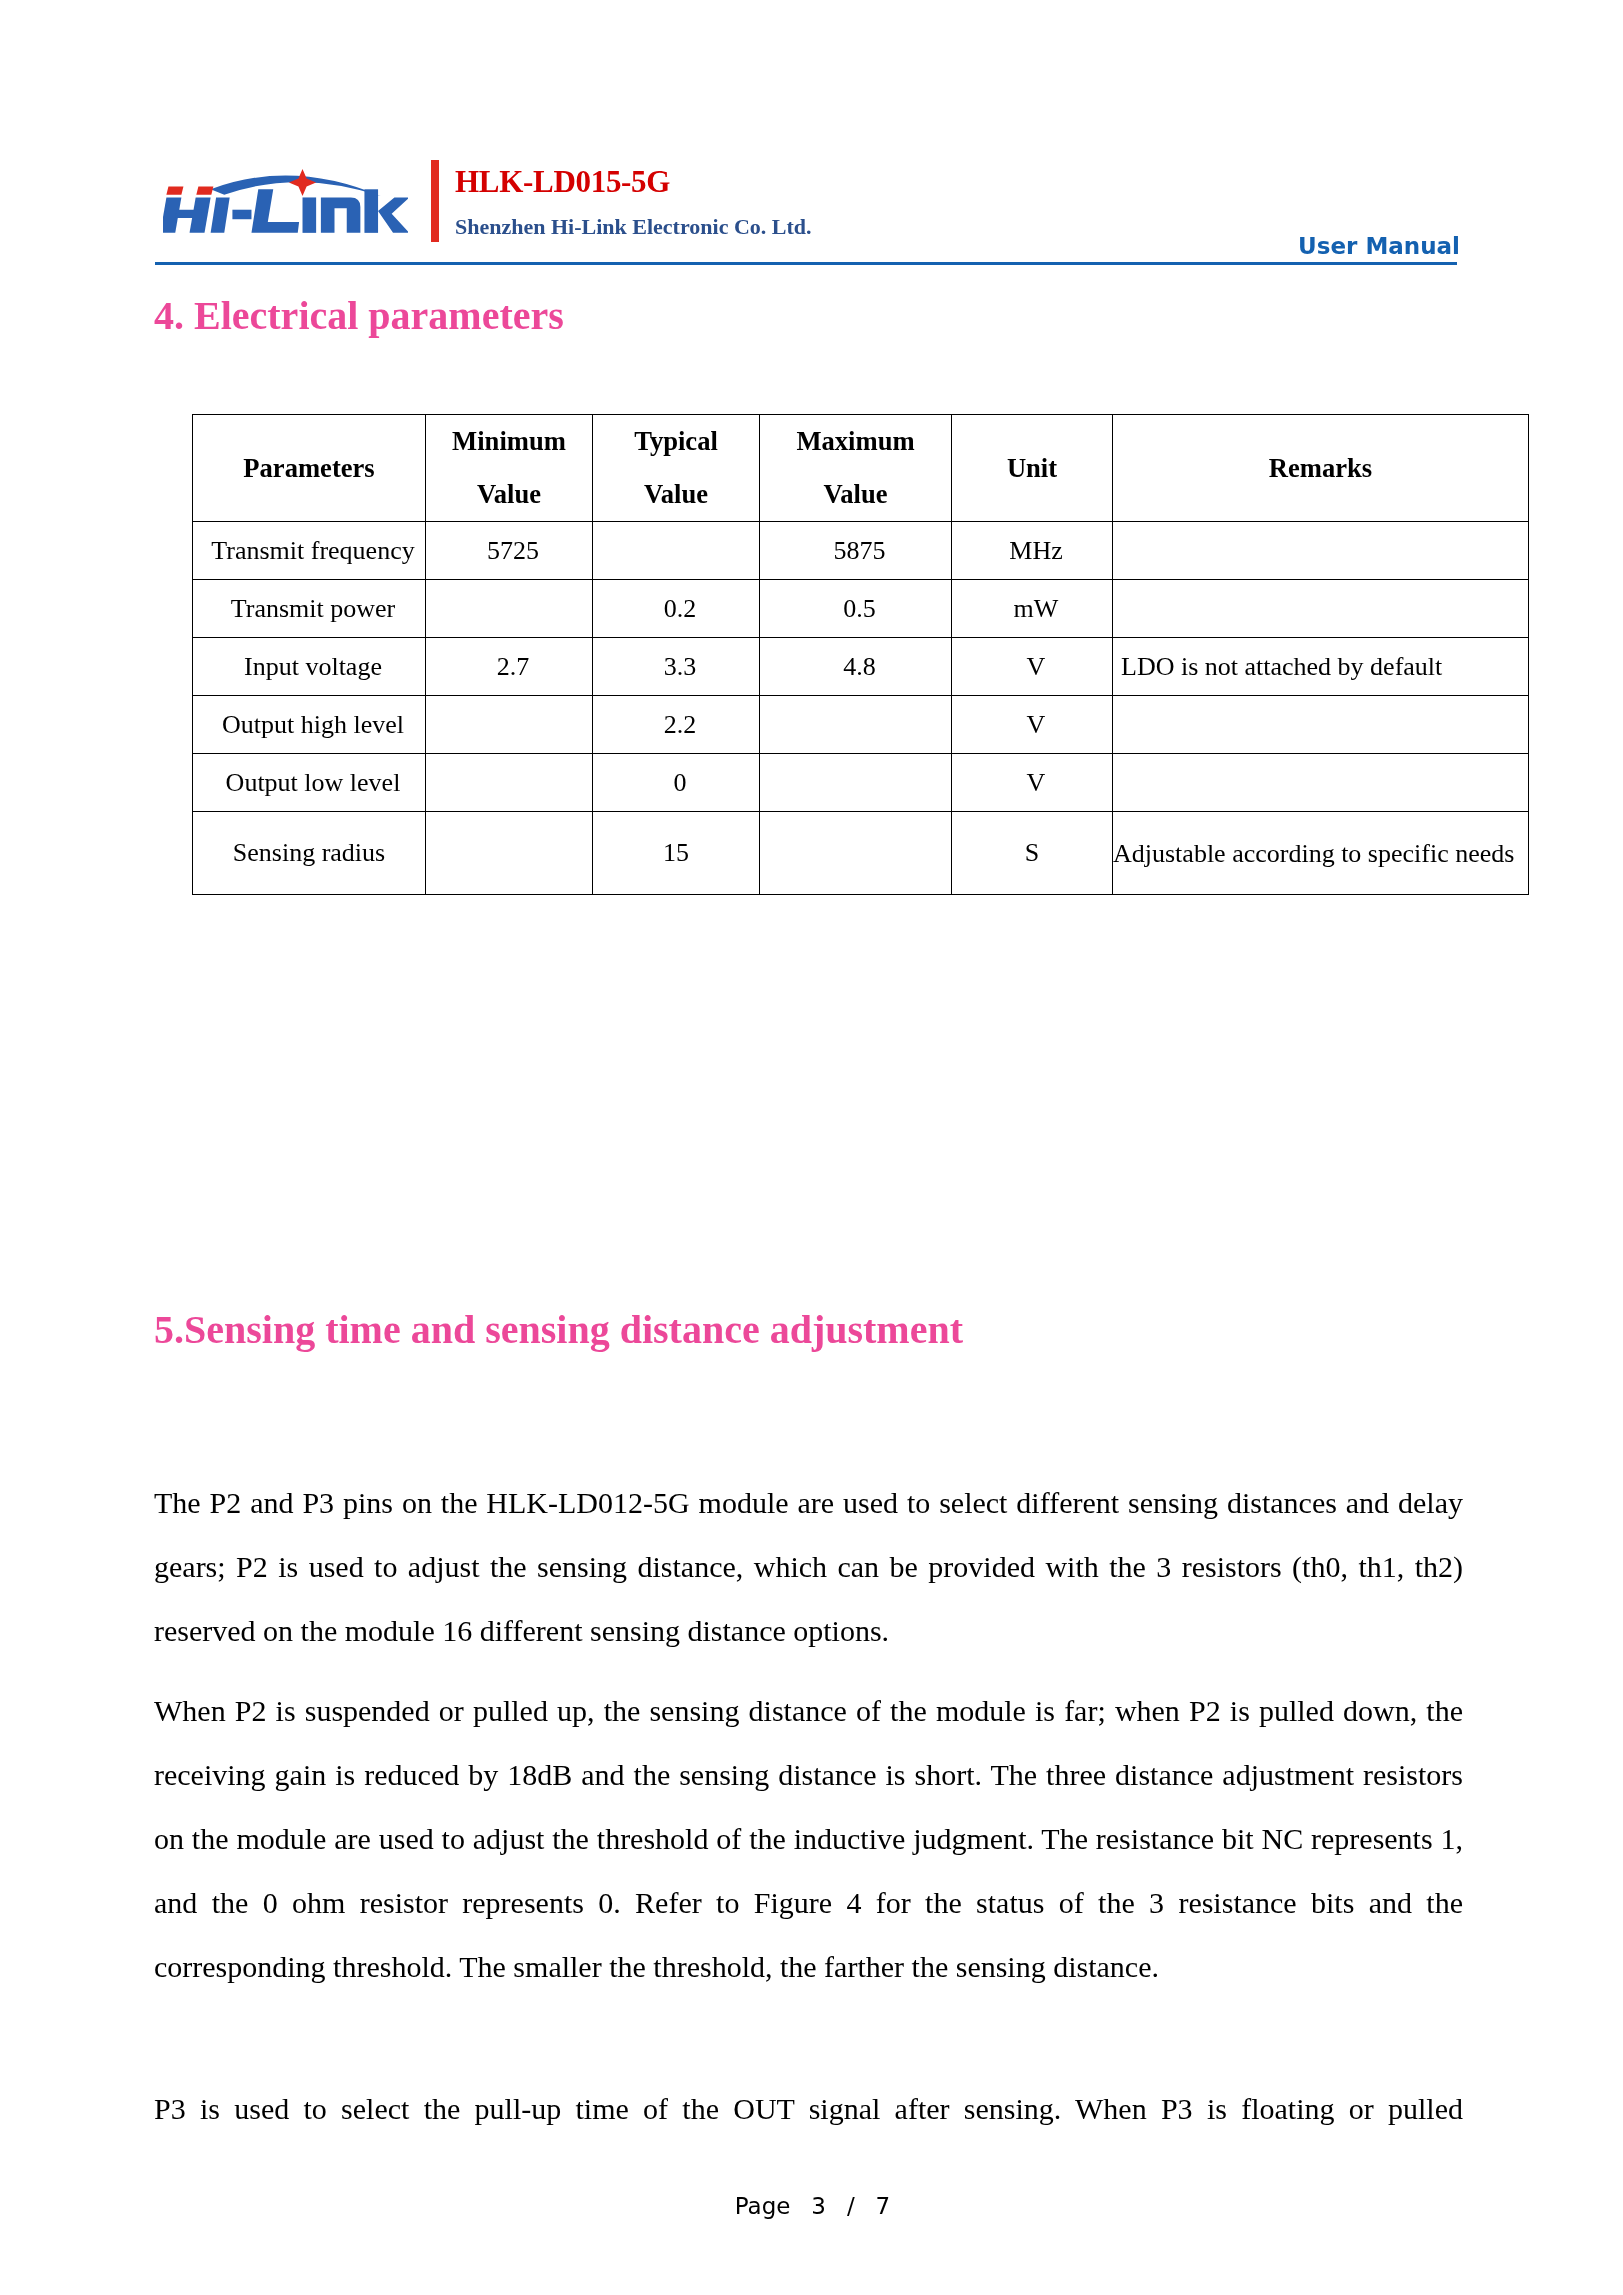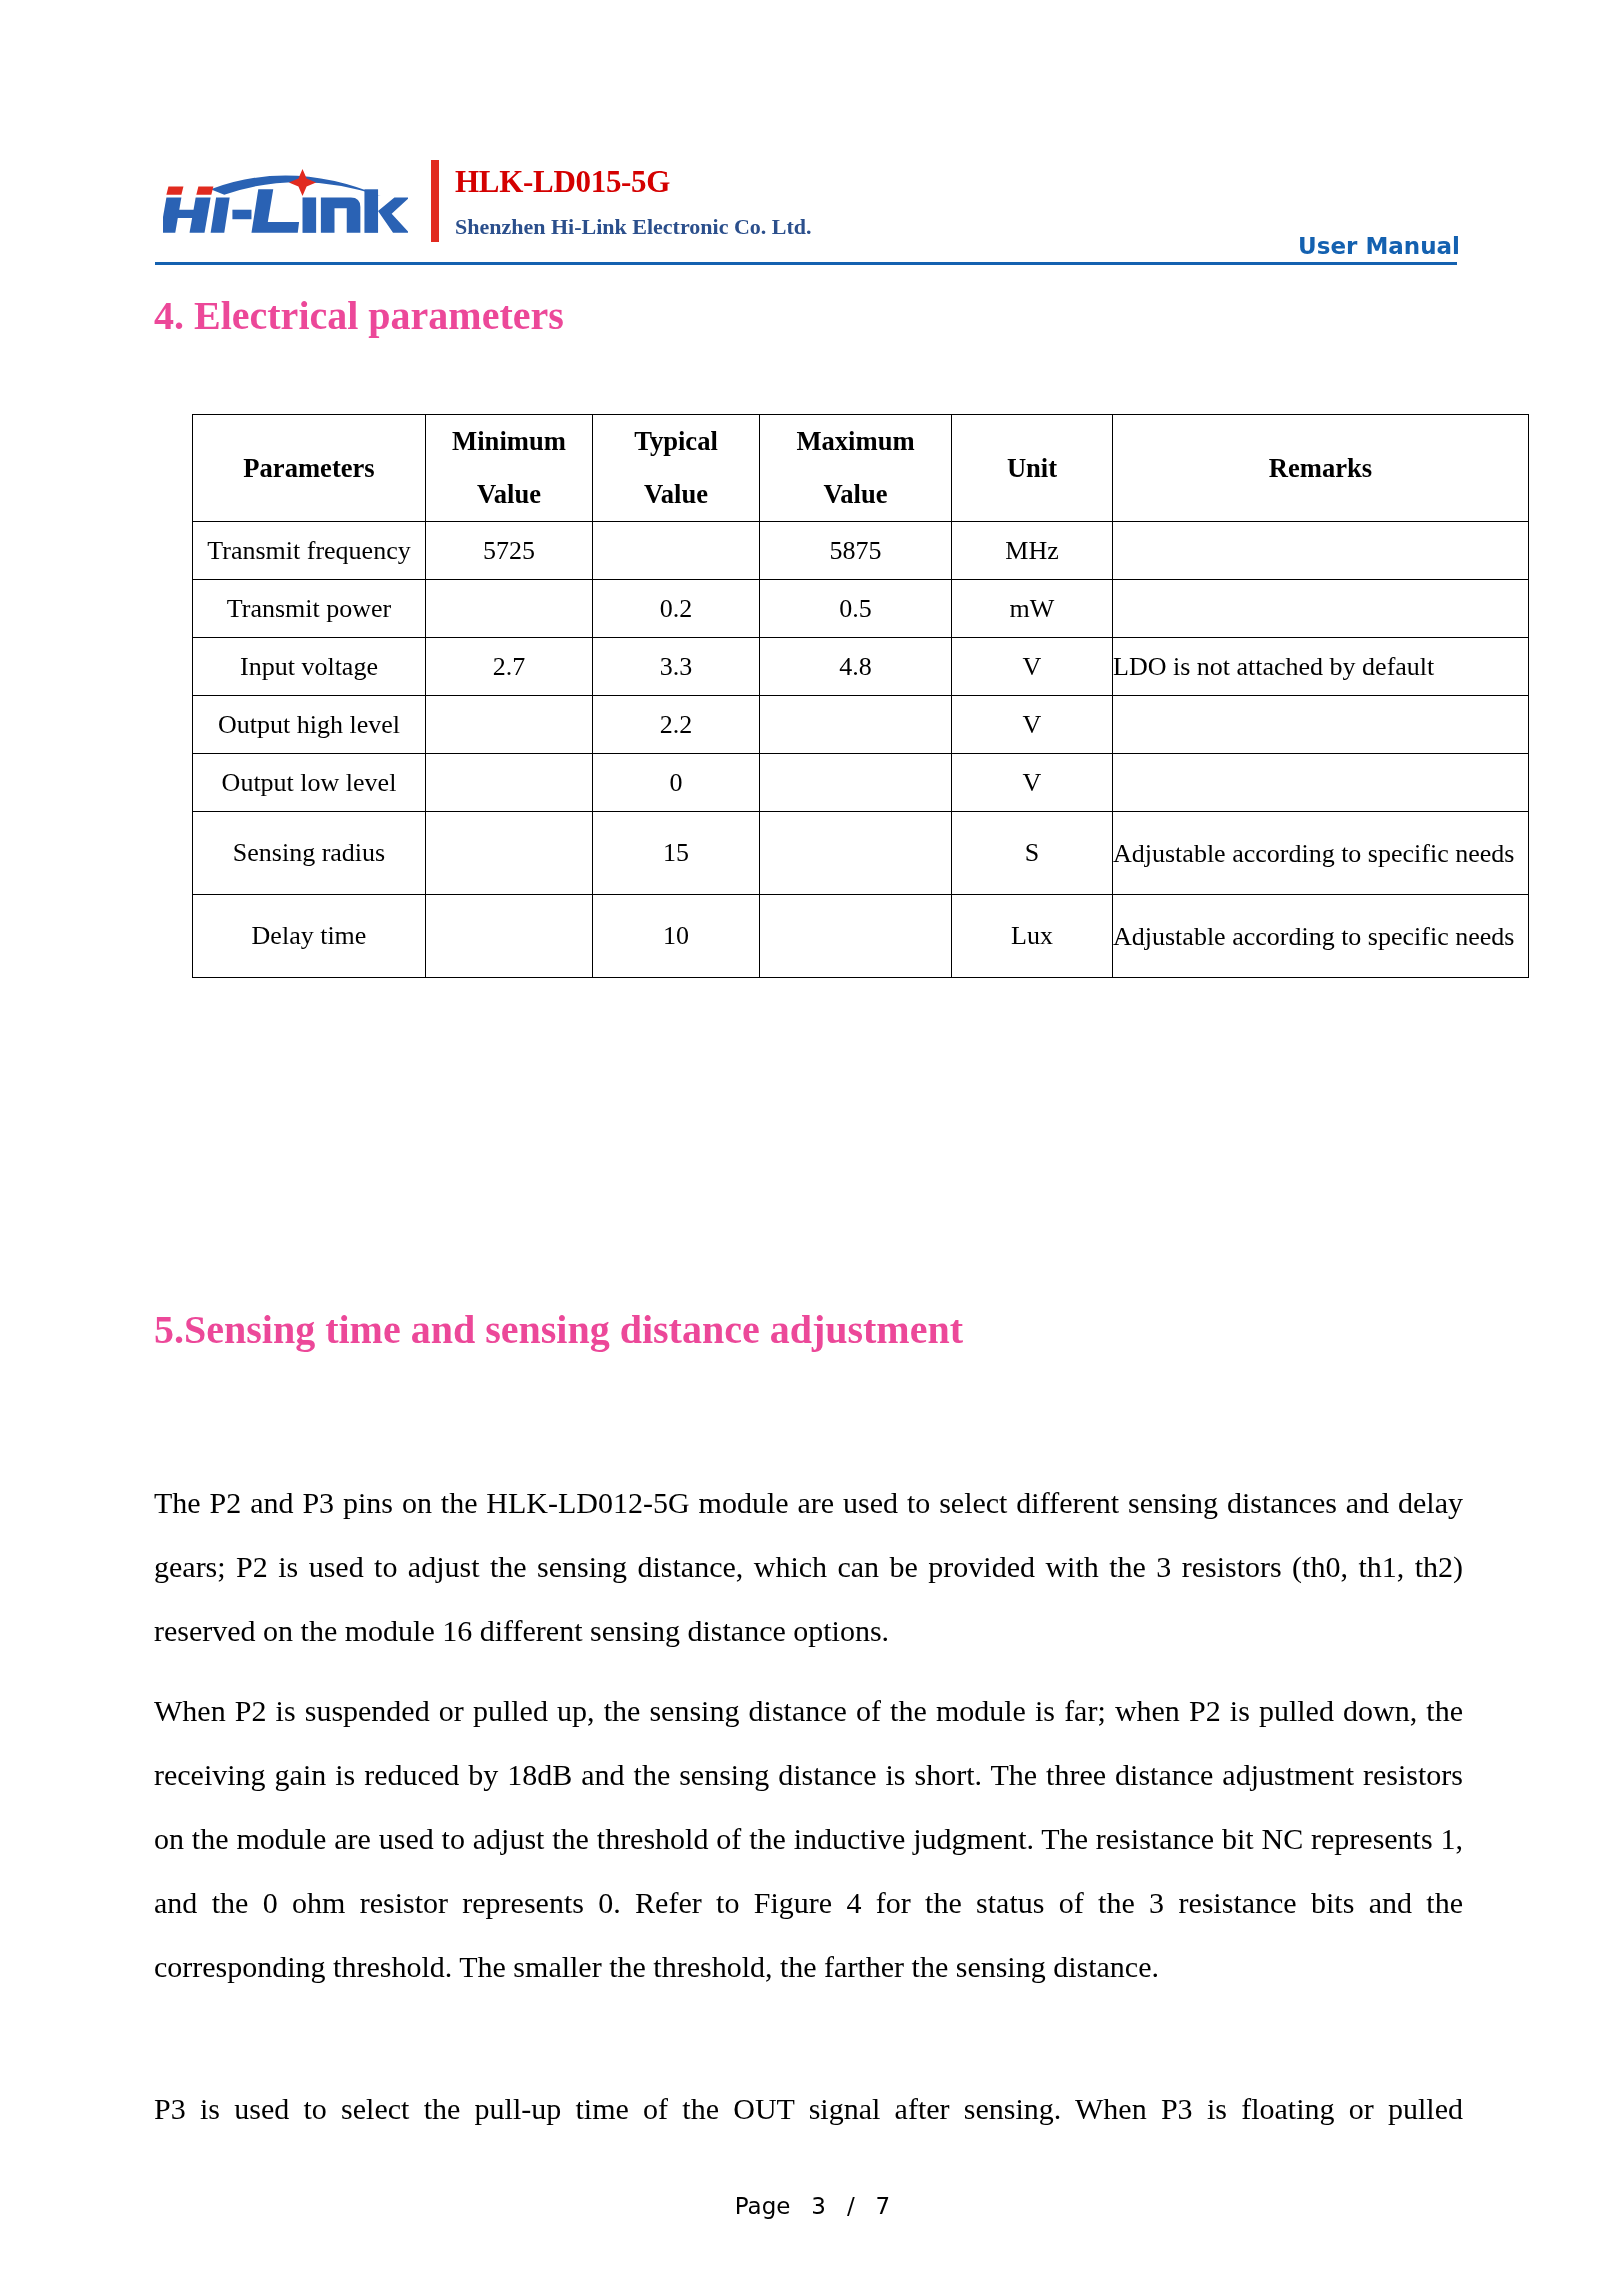--- a/index.html
+++ b/index.html
@@ -24,21 +24,21 @@
   #h4 { top: 292px; }
   #h5 { top: 1306px; }
 
   
   table.params { position: absolute; left: 192px; top: 414px; border-collapse: collapse;
                  font-family: "Liberation Serif", serif; font-size: 26px; }
   table.params td, table.params th { border: 1.4px solid #000; padding: 0; text-align: center; vertical-align: middle; }
   table.params th { font-weight: bold; font-size: 26.6px; line-height: 53px; height: 106px; }
   .c1 { width: 232px; } .c2 { width: 166px; } .c3 { width: 166px; } .c4 { width: 191px; }
   .c5 { width: 160px; } .c6 { width: 415px; }
-  tr.r1 td { height: 57px; }
+  tr.r1 td { height: 57px; padding-left: 8px; }
   tr.r2 td { height: 82px; }
   tr.r3 td { height: 106px; }
   td.remark { text-align: justify; text-align-last: left; padding: 0 0 0 0; line-height: 41px; }
   td.top { vertical-align: top; padding-top: 9.5px; }
   td.top-remark { vertical-align: top; padding-top: 4.1px; }
   td.param-2line { line-height: 52px; }
 
   
   .body-text { position: absolute; left: 154px; width: 1309px; font-family: "Liberation Serif", serif;
                font-size: 30px; line-height: 64px; text-align: justify; margin: 0; }
@@ -150,28 +150,20 @@
       <td class="remark"></td>
     </tr>
     <tr class="r2">
       <td>Sensing radius</td>
       <td></td>
       <td class="top">15</td>
       <td></td>
       <td class="top">S</td>
       <td class="remark top-remark">Adjustable according to specific needs</td>
     </tr>
-    <tr class="r2">
-      <td>Delay time</td>
-      <td></td>
-      <td class="top">10</td>
-      <td></td>
-      <td class="top">Lux</td>
-      <td class="remark top-remark">Adjustable according to specific needs</td>
-    </tr>
   </tbody>
 </table>
 
 <h2 id="h5" class="h-section">5.Sensing time and sensing distance adjustment</h2>
 
 <p id="p1" class="body-text">The P2 and P3 pins on the HLK-LD012-5G module are used to select different sensing distances and delay gears; P2 is used to adjust the sensing distance, which can be provided with the 3 resistors (th0, th1, th2) reserved on the module 16 different sensing distance options.</p>
 <p id="p2" class="body-text">When P2 is suspended or pulled up, the sensing distance of the module is far; when P2 is pulled down, the receiving gain is reduced by 18dB and the sensing distance is short. The three distance adjustment resistors on the module are used to adjust the threshold of the inductive judgment. The resistance bit NC represents 1, and the 0 ohm resistor represents 0. Refer to Figure 4 for the status of the 3 resistance bits and the corresponding threshold. The smaller the threshold, the farther the sensing distance.</p>
 <p id="p3" class="body-text">P3 is used to select the pull-up time of the OUT signal after sensing. When P3 is floating or pulled</p>
 
 <div class="footer">

